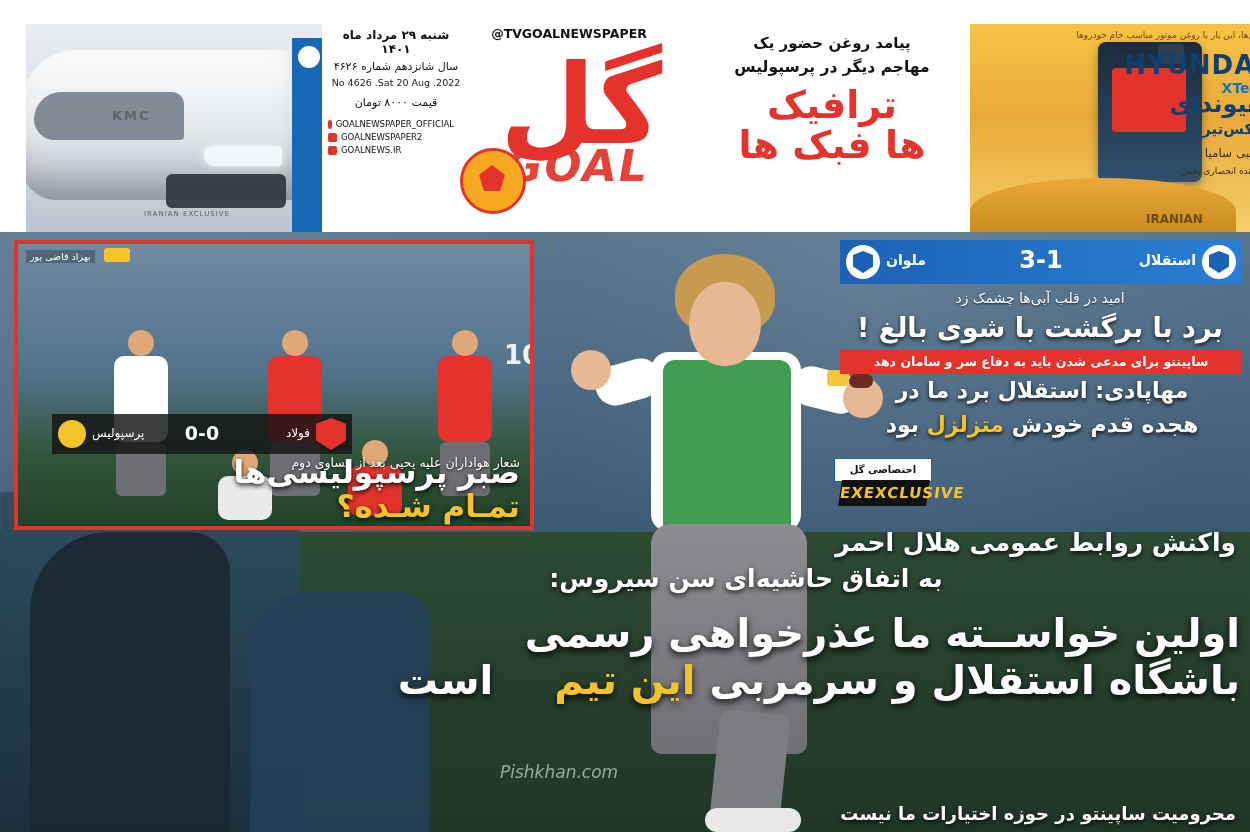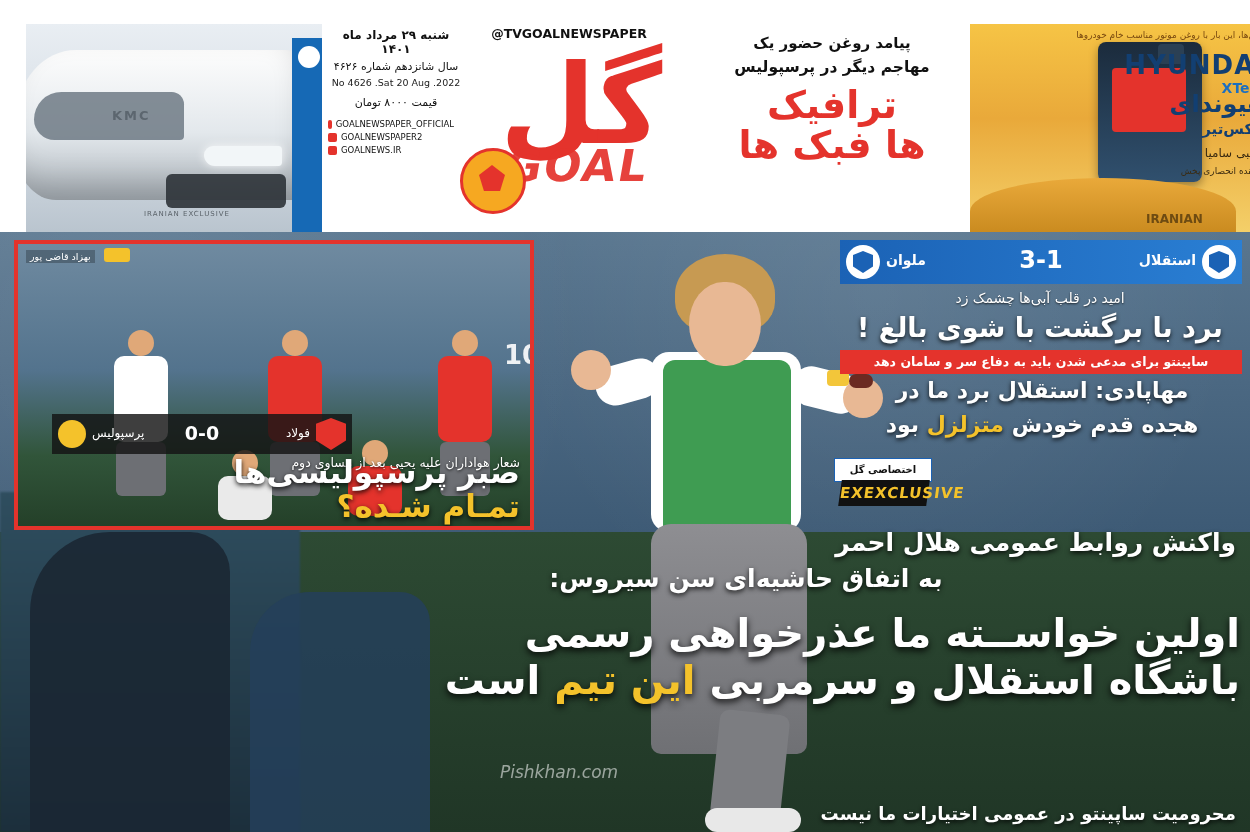--- a/index.html
+++ b/index.html
@@ -114,21 +114,21 @@
   .excl{position:absolute;right:318px;top:226px;width:98px;height:56px;}
   .excl-top{position:absolute;right:0;top:0;width:96px;height:22px;background:#fff;color:#111;font-size:10px;direction:rtl;text-align:center;line-height:22px;font-weight:bold;border:1px solid #1b62b5;}
   .excl-bot{position:absolute;right:4px;top:22px;width:88px;height:26px;background:#111;color:#fff;font-size:15px;font-weight:bold;direction:ltr;text-align:center;line-height:26px;letter-spacing:1px;transform:skewX(-8deg);}
   .excl-bot span{color:#f4c22b;}
 
   .lead1{position:absolute;right:14px;top:296px;width:980px;text-align:right;font-size:25px;font-weight:bold;color:#fff;direction:rtl;text-shadow:0 2px 5px rgba(0,0,0,.85);}
   .lead2{position:absolute;right:14px;top:332px;width:980px;text-align:center;font-size:25px;font-weight:bold;color:#fff;direction:rtl;text-shadow:0 2px 5px rgba(0,0,0,.85);}
 
   .mega{position:absolute;right:10px;top:378px;width:920px;text-align:right;direction:rtl;}
   .mega div{font-size:40px;line-height:1.18;font-weight:bold;color:#fff;text-shadow:0 3px 7px rgba(0,0,0,.9);}
-  .mega .y{color:#f4c22b;}
+  .mega .y{color:#f4c22b;margin-left:47px;}
 
   .bottomline{position:absolute;right:14px;bottom:8px;width:760px;text-align:right;font-size:18px;font-weight:bold;color:#fff;direction:rtl;text-shadow:0 2px 4px rgba(0,0,0,.8);}
 
   .watermark{position:absolute;left:500px;top:530px;font-size:17px;color:rgba(255,255,255,.55);direction:ltr;font-style:italic;}
 
   
   .inset{position:absolute;left:14px;top:240px;width:520px;height:290px;background:#fff;border:4px solid #e4332c;box-sizing:border-box;}
   .inset-photo{position:absolute;left:0;top:0;width:512px;height:282px;background:linear-gradient(180deg,#6f8aa0 0%,#53738d 45%,#31553a 75%,#244029 100%);overflow:hidden;}
   .ip-credit{position:absolute;left:8px;top:6px;font-size:9.5px;color:#fff;direction:rtl;background:rgba(0,0,0,.25);padding:1px 4px;}
   .ip-cam{position:absolute;left:86px;top:4px;width:26px;height:14px;background:#f4c22b;border-radius:3px;}
@@ -279,21 +279,21 @@
     <div class="lead1">واکنش روابط عمومی هلال احمر</div>
     <div class="lead2">به اتفاق حاشیه‌ای سن سیروس:</div>
 
     <div class="mega">
       <div>اولین خواســته ما عذرخواهی رسمی</div>
       <div>
         <span>باشگاه استقلال و سرمربی </span><span class="y">این تیم</span><span> است</span>
       </div>
     </div>
 
-    <div class="bottomline">محرومیت ساپینتو در عمومی اختیارات ما نیست</div>
+    <div class="bottomline">محرومیت ساپینتو در حوزه اختیارات ما نیست</div>
     <div class="watermark">Pishkhan.com</div>
 
   </div>
 
   <div class="inset">
     <div class="inset-photo">
       <div class="pl pl1">
           <div class="h"></div>
           <div class="b"></div>
           <div class="lg"></div>

